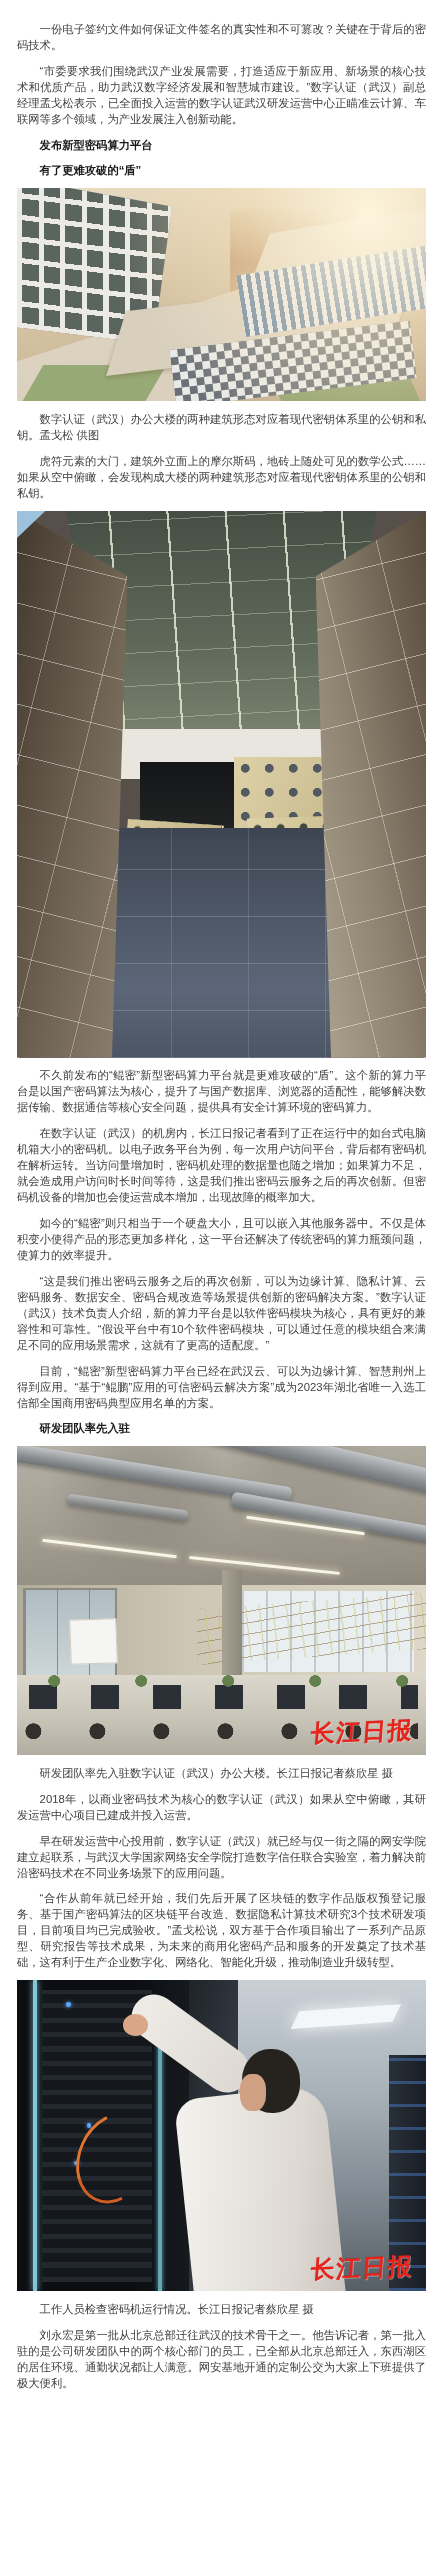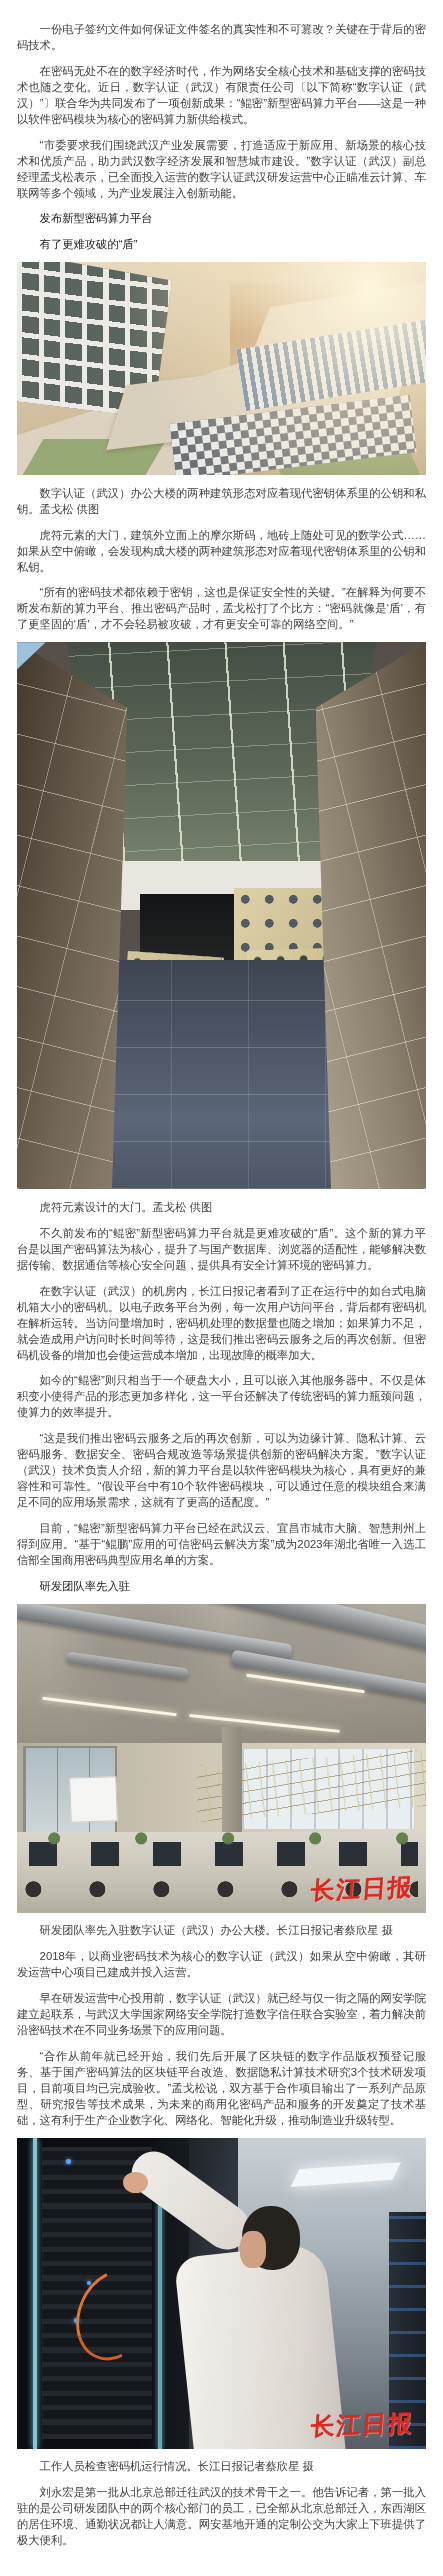--- a/index.html
+++ b/index.html
@@ -4,21 +4,21 @@
 <style>
   html,body{margin:0;padding:0;background:#ffffff;}
   .page{
     width:443px; box-sizing:border-box;
     padding:11.3px 17px 6.2px;
     font-family:"Liberation Sans","DejaVu Sans",sans-serif;
     font-size:11.3px; line-height:16px; color:#404040;
     text-align:justify;
   }
   .para{margin:9.8px 0; text-indent:2em; word-break:break-all;}
-  .sec-head{margin:9.8px 0; text-indent:2em; font-weight:400; color:#1a1a1a; font-size:11.3px;}
+  .sec-head{margin:9.8px 0; text-indent:2em; font-weight:700; color:#1a1a1a; font-size:11.3px;}
   .caption{margin:9.8px 0; text-indent:2em; color:#404040;}
   .photo{position:relative; width:409px; margin:9.8px 0; overflow:hidden; background:#9a9a92;}
   .photo div{position:absolute;}
   .wm{
     position:absolute; right:13.4px; bottom:15.5px;
     font-size:24px; font-weight:700; letter-spacing:1.5px; color:#e8231a;
     transform:skewX(-6deg) rotate(-2deg);
     text-shadow:1px 1px 0 rgba(255,255,255,.4), 0 0 1px rgba(120,0,0,.5);
     white-space:nowrap;
   }
@@ -158,21 +158,20 @@
   .s-head{left:55%;top:22%;width:58px;height:64px;background:#26231f;border-radius:50% 50% 46% 54%;}
   .s-face{left:54.5%;top:30%;width:26px;height:37px;background:#cfa083;border-radius:42%;}
   .s-hand{left:26%;top:11%;width:25px;height:21.6px;background:#d9a787;border-radius:50%;}
 </style>
 </head>
 <body>
 
 <div class="page">
 
   <p class="para">一份电子签约文件如何保证文件签名的真实性和不可篡改？关键在于背后的密码技术。</p>
-  <p class="para">在密码无处不在的数字经济时代，作为网络安全核心技术和基础支撑的密码技术也随之变化。近日，数字认证（武汉）有限责任公司〔以下简称“数字认证（武汉）”〕联合华为共同发布了一项创新成果：“鲲密”新型密码算力平台——这是一种以软件密码模块为核心的密码算力新供给模式。</p>
   <p class="para">“市委要求我们围绕武汉产业发展需要，打造适应于新应用、新场景的核心技术和优质产品，助力武汉数字经济发展和智慧城市建设。”数字认证（武汉）副总经理孟戈松表示，已全面投入运营的数字认证武汉研发运营中心正瞄准云计算、车联网等多个领域，为产业发展注入创新动能。</p>
 
   <div class="sec-head">发布新型密码算力平台</div>
   <div class="sec-head">有了更难攻破的“盾”</div>
 
   <div class="photo aerial">
     <div class="a-base"></div>
     <div class="a-field"></div>
     <div class="a-road"></div>
     <div class="a-lawn1"></div>
@@ -181,42 +180,40 @@
     <div class="a-bldg-left"></div>
     <div class="a-roof-mid"></div>
     <div class="a-bldg-mid"></div>
     <div class="a-roof-right"></div>
     <div class="a-bldg-right"></div>
     <div class="a-flare"></div>
   </div>
   <div class="caption">数字认证（武汉）办公大楼的两种建筑形态对应着现代密钥体系里的公钥和私钥。孟戈松 供图</div>
 
   <p class="para">虎符元素的大门，建筑外立面上的摩尔斯码，地砖上随处可见的数学公式……如果从空中俯瞰，会发现构成大楼的两种建筑形态对应着现代密钥体系里的公钥和私钥。</p>
-  <p class="para">“所有的密码技术都依赖于密钥，这也是保证安全性的关键。”在解释为何要不断发布新的算力平台、推出密码产品时，孟戈松打了个比方：“密码就像是‘盾’，有了更坚固的‘盾’，才不会轻易被攻破，才有更安全可靠的网络空间。”</p>
 
   <div class="photo gate">
     <div class="g-glass"></div>
     <div class="g-mullions"></div>
     <div class="g-band"></div>
     <div class="g-door-dark"></div>
     <div class="g-gold-upper"></div>
     <div class="g-gold-left"></div>
     <div class="g-gold-right"></div>
     <div class="g-floor"></div>
     <div class="g-wall-left"></div>
     <div class="g-wall-right"></div>
     <div class="g-sky"></div>
   </div>
-  <div class="caption">虎符元素设计的大门。孟戈松 供图</div>
 
   <p class="para">不久前发布的“鲲密”新型密码算力平台就是更难攻破的“盾”。这个新的算力平台是以国产密码算法为核心，提升了与国产数据库、浏览器的适配性，能够解决数据传输、数据通信等核心安全问题，提供具有安全计算环境的密码算力。</p>
   <p class="para">在数字认证（武汉）的机房内，长江日报记者看到了正在运行中的如台式电脑机箱大小的密码机。以电子政务平台为例，每一次用户访问平台，背后都有密码机在解析运转。当访问量增加时，密码机处理的数据量也随之增加；如果算力不足，就会造成用户访问时长时间等待，这是我们推出密码云服务之后的再次创新。但密码机设备的增加也会使运营成本增加，出现故障的概率加大。</p>
   <p class="para">如今的“鲲密”则只相当于一个硬盘大小，且可以嵌入其他服务器中。不仅是体积变小使得产品的形态更加多样化，这一平台还解决了传统密码的算力瓶颈问题，使算力的效率提升。</p>
   <p class="para">“这是我们推出密码云服务之后的再次创新，可以为边缘计算、隐私计算、云密码服务、数据安全、密码合规改造等场景提供创新的密码解决方案。”数字认证（武汉）技术负责人介绍，新的算力平台是以软件密码模块为核心，具有更好的兼容性和可靠性。“假设平台中有10个软件密码模块，可以通过任意的模块组合来满足不同的应用场景需求，这就有了更高的适配度。”</p>
-  <p class="para">目前，“鲲密”新型密码算力平台已经在武汉云、宜昌市城市大脑、智慧荆州上得到应用。“基于“鲲鹏”应用的可信密码云解决方案”成为2023年湖北省唯一入选工信部全国商用密码典型应用名单的方案。</p>
+  <p class="para">目前，“鲲密”新型密码算力平台已经在武汉云、可以为边缘计算、智慧荆州上得到应用。“基于“鲲鹏”应用的可信密码云解决方案”成为2023年湖北省唯一入选工信部全国商用密码典型应用名单的方案。</p>
 
   <div class="sec-head">研发团队率先入驻</div>
 
   <div class="photo office">
     <div class="o-ceiling"></div>
     <div class="o-duct o-d1"></div>
     <div class="o-duct o-d2"></div>
     <div class="o-duct o-d3"></div>
     <div class="o-duct o-d4"></div>
     <div class="o-light o-l1"></div>

